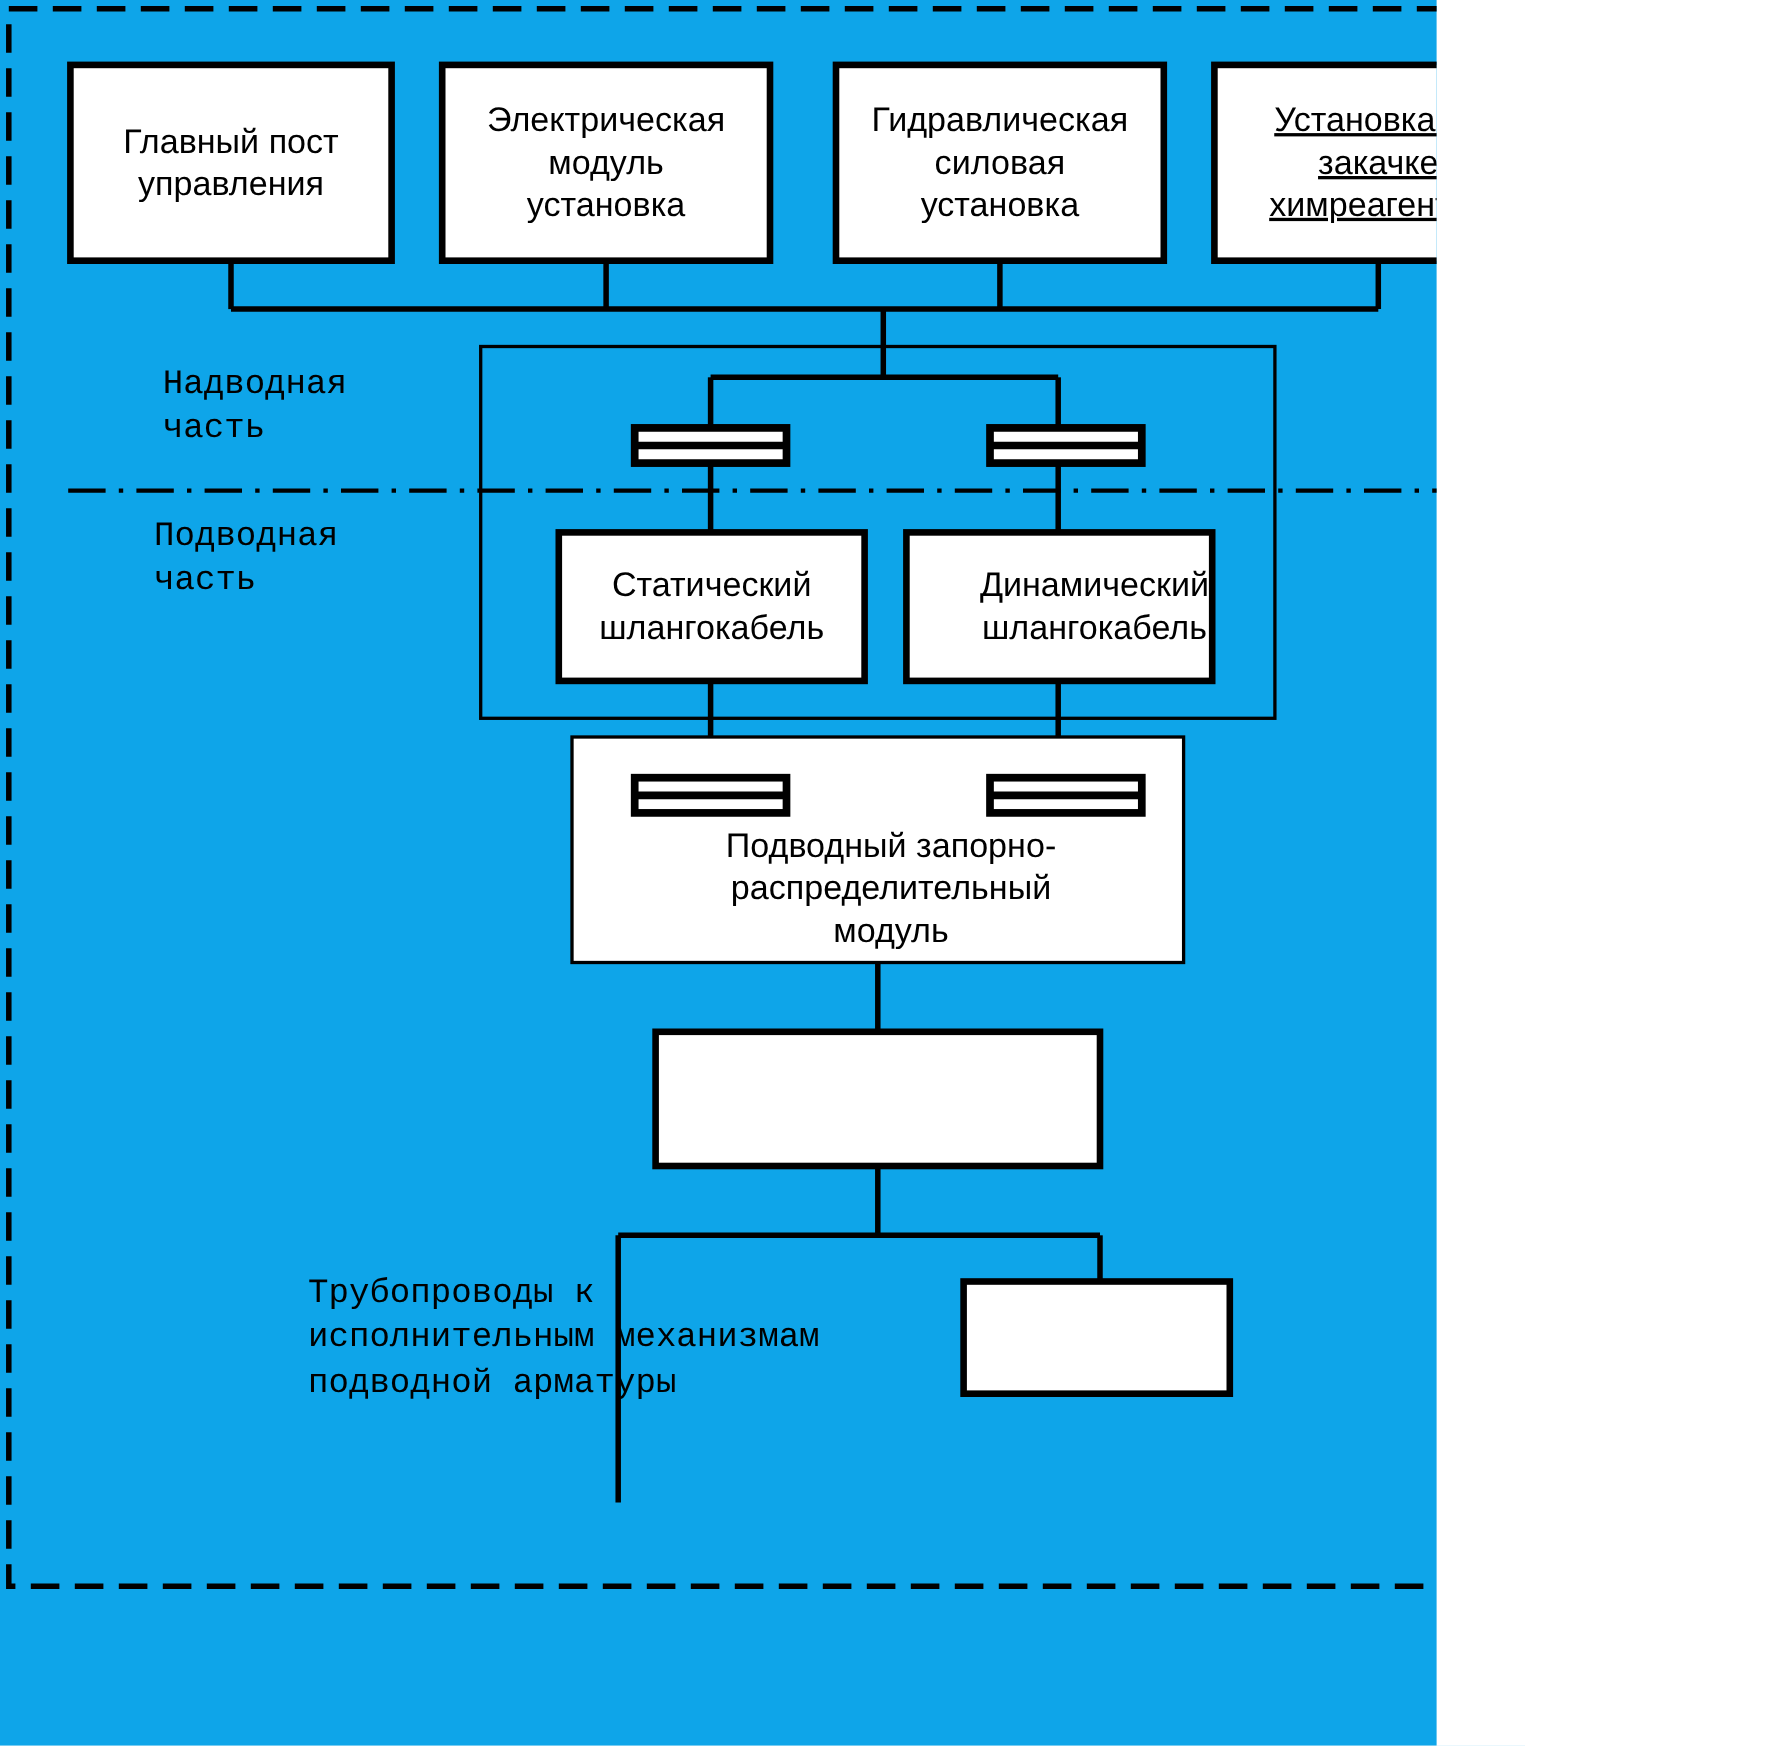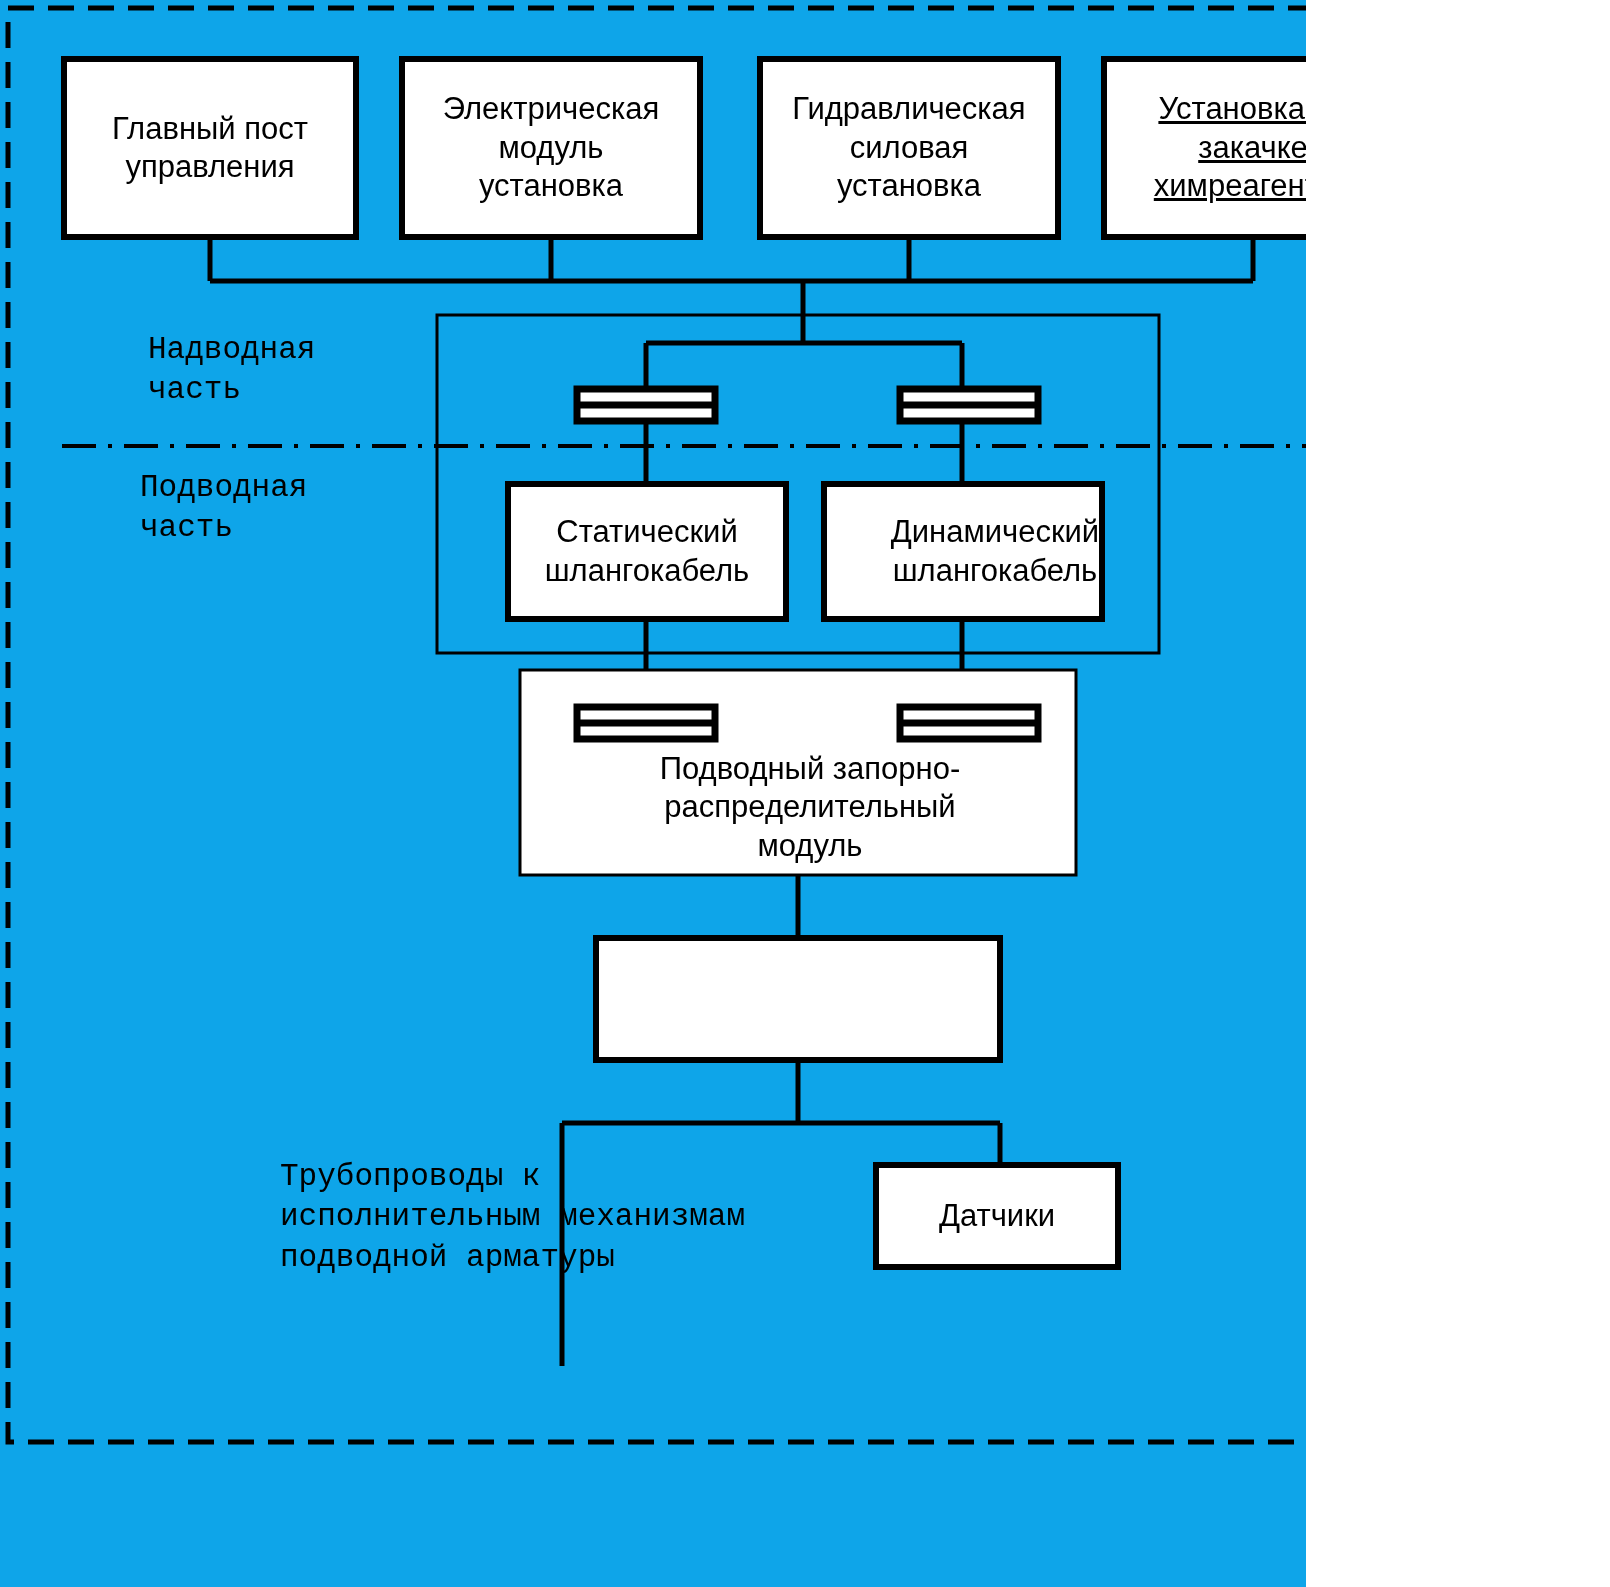--- a/index.html
+++ b/index.html
@@ -171,17 +171,16 @@
 
   <div class="node-text" style="left:532px; top:745px; width:556px; height:125px;">Подводный запорно-
 распределительный
 модуль</div>
 
 
   <div class="side-label" style="left:280px; top:1157px;">Трубопроводы к
 исполнительным механизмам
 подводной арматуры</div>
 
-  <div class="node-text" style="left:876px; top:1165px; width:242px; height:102px;">Датчики</div>
 
   <div class="border-label" style="left:1444px; top:1536px;">Граница</div>
 
 </div>
 
 </body></html>

